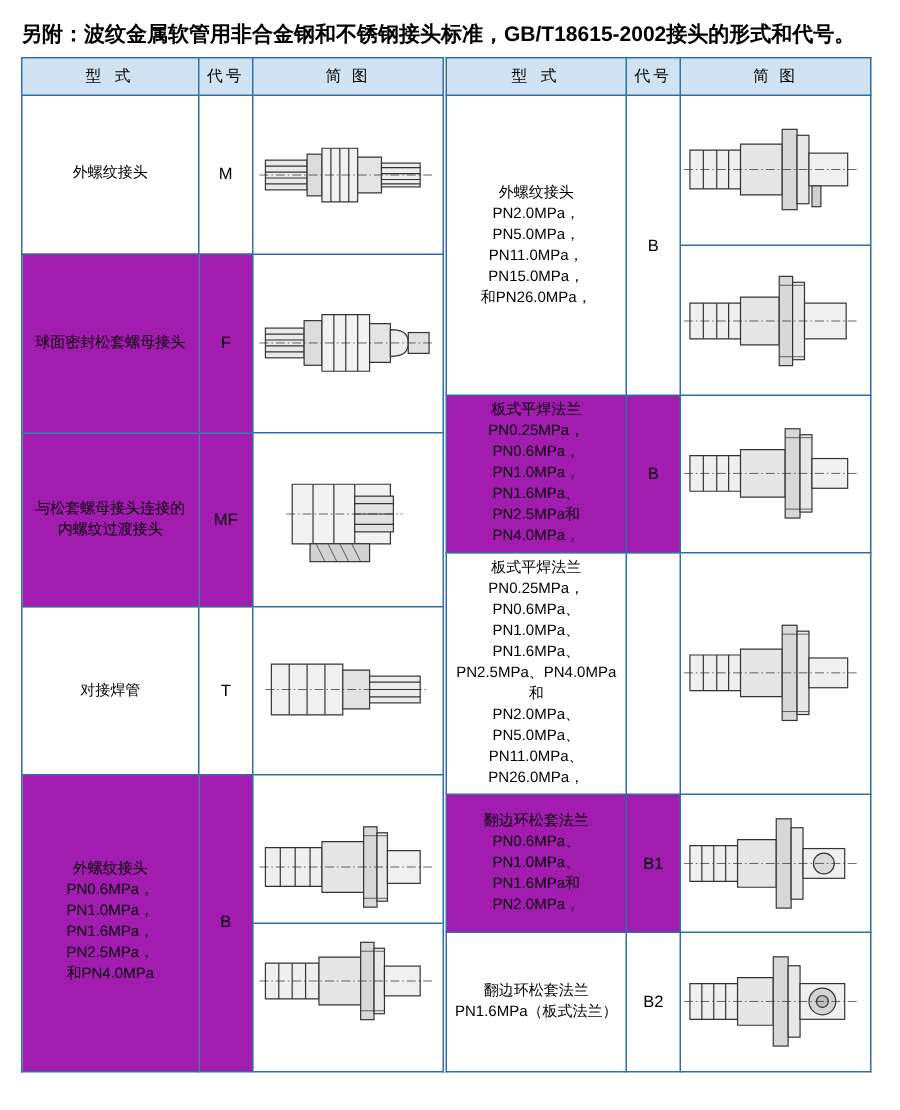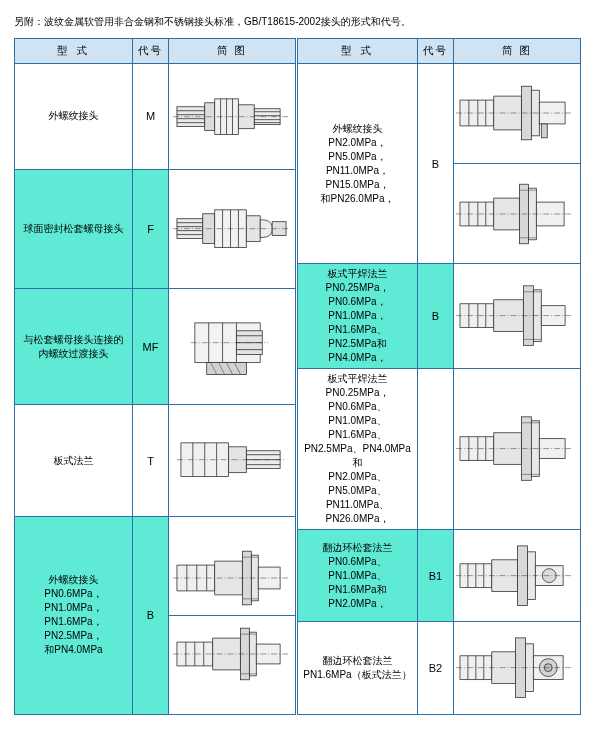--- a/index.html
+++ b/index.html
@@ -15,25 +15,26 @@
     overflow: hidden;
   }
   #page {
     position: relative;
     width: 600px;
     height: 740px;
     box-sizing: border-box;
     padding: 0;
   }
   .title {
-    font-size: 10px;
+    font-size: 14px;
     line-height: 16px;
     padding: 14px 12px 8px 14px;
     color: #000;
     white-space: nowrap;
+    font-weight: bold;
   }
   .tables {
     display: flex;
     gap: 0;
     padding: 0 14px 0 14px;
     box-sizing: border-box;
     width: 515px;
   }
   table {
     border-collapse: collapse;
@@ -56,21 +57,21 @@
   td {
     font-size: 10px;
     line-height: 14px;
     vertical-align: middle;
     padding: 3px 5px;
     color: #000;
   }
   td.txt { text-align: center; }
   td.code { text-align: center; width: 36px; font-size: 11px; }
   td.pic { padding: 0; text-align: center; }
-  .hl { background: #5eead4; }
+  .hl { background: #a21caf; }
   .wht { background: #ffffff; }
   
   .c-type { width: 118px; }
   .c-code { width: 36px; }
   .c-pic  { width: 127px; }
   .rc-type { width: 120px; }
   .rc-code { width: 36px; }
   .rc-pic  { width: 127px; }
 
   .fig {
@@ -180,21 +181,21 @@
                 <rect x="38" y="60" width="40" height="12" fill="#d2d2d2"></rect>
                 <path d="M42 60 L48 72 M50 60 L56 72 M58 60 L64 72 M66 60 L72 72" stroke-width="0.5"></path>
                 <line x1="22" y1="40" x2="100" y2="40" stroke-dasharray="6 2 1 2" stroke-width="0.5"></line>
               </g>
             </svg>
             </span>
           </td>
         </tr>
 
         <tr style="height:84px">
-          <td class="txt wht">板式法兰</td>
+          <td class="txt wht">对接焊管</td>
           <td class="code wht">T</td>
           <td class="pic wht">
             <span class="figwrap">
             <svg class="fig" viewBox="0 0 127 84" xmlns="http://www.w3.org/2000/svg">
               <g stroke="#333" fill="none" stroke-width="0.8">
                 <path d="M12 24 L60 24 L60 58 L12 58 Z" fill="#f0f0f0"></path>
                 <line x1="24" y1="24" x2="24" y2="58"></line>
                 <line x1="36" y1="24" x2="36" y2="58"></line>
                 <line x1="48" y1="24" x2="48" y2="58"></line>
                 <path d="M60 28 L78 28 L78 54 L60 54 Z" fill="#e3e3e3"></path>

